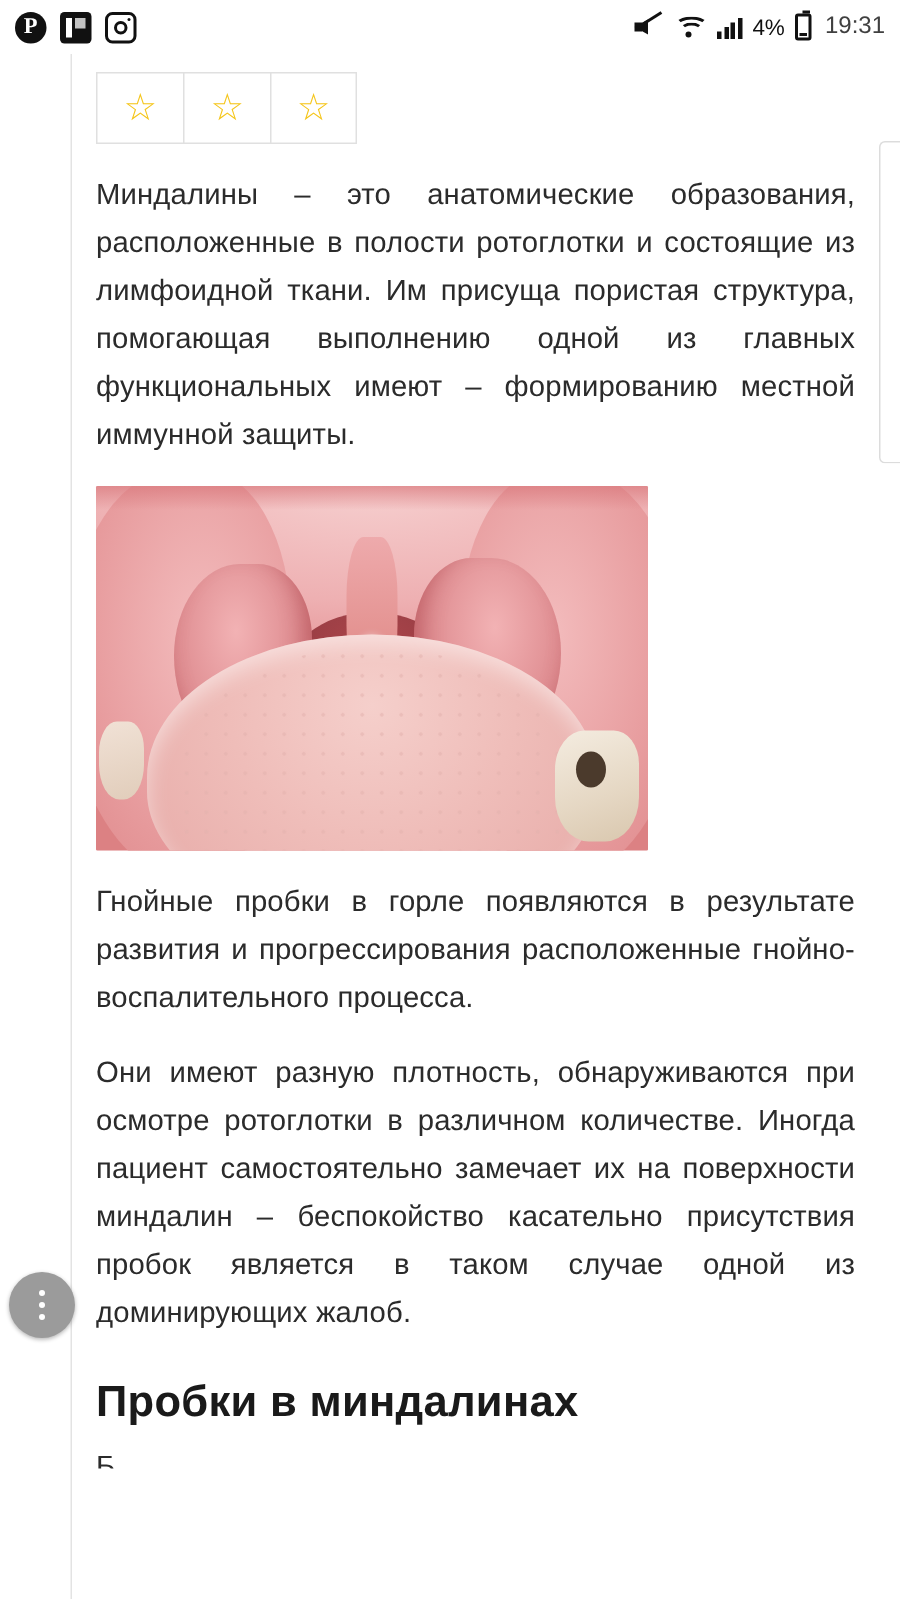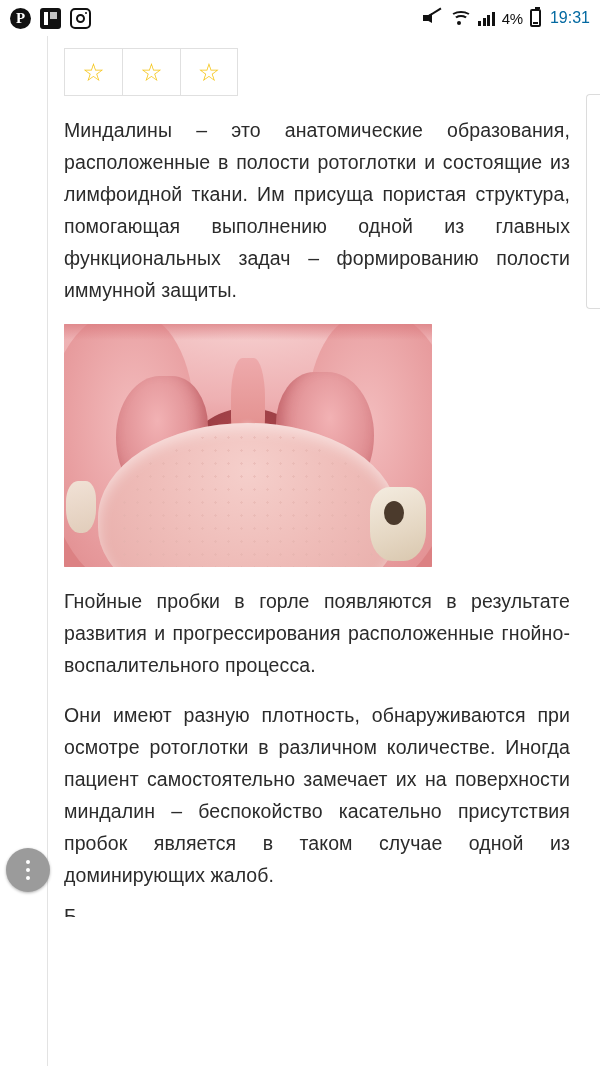--- a/index.html
+++ b/index.html
@@ -173,21 +173,21 @@
   }
   .icon-battery::after {
     content: "";
     position: absolute;
     left: 1px; right: 1px; bottom: 1px;
     height: 2px;
     background: #111;
   }
   .clock {
     font-size: 16px;
-    color: #0369a1;
+    color: #404040;
     margin-left: 2px;
   }
 
   
   .page {
     position: absolute;
     top: 36px; left: 0;
     width: 600px;
     height: 1030px;
     background: #ffffff;
@@ -451,41 +451,42 @@
         <span class="star-glyph">☆</span>
       </div>
       <div class="star-box">
         <span class="star-glyph">☆</span>
       </div>
       <div class="star-box">
         <span class="star-glyph">☆</span>
       </div>
     </div>
 
-    <p class="body-text">Миндалины – это анатомические образования, расположенные в полости ротоглотки и состоящие из лимфоидной ткани. Им присуща пористая структура, помогающая выполнению одной из главных функциональных задач – формированию полости иммунной защиты.</p>
+    <p class="body-text">Миндалины – это анатомические образования, расположенные в полости ротоглотки и состоящие из лимфоидной ткани. Им присуща пористая структура, помогающая выполнению одной из главных функциональных имеют – формированию местной иммунной защиты.</p>
 
     <div class="figure">
       <div class="sky"></div>
       <div class="cheekL"></div>
       <div class="cheekR"></div>
       <div class="throat-dark"></div>
       <div class="tonsilL"></div>
       <div class="tonsilR"></div>
       <div class="uvula"></div>
       <div class="plugA"></div>
       <div class="plugB"></div>
       <div class="tongue"></div>
       <div class="toothR"></div>
       <div class="toothL"></div>
       <div class="lipTop"></div>
     </div>
 
     <p class="body-text">Гнойные пробки в горле появляются в результате развития и прогрессирования расположенные гнойно-воспалительного процесса.</p>
     <p class="body-text tight">Они имеют разную плотность, обнаруживаются при осмотре ротоглотки в различном количестве. Иногда пациент самостоятельно замечает их на поверхности миндалин – беспокойство касательно присутствия пробок является в таком случае одной из доминирующих жалоб.</p>
 
+    <h2 class="heading">Пробки в миндалинах</h2>
     <div class="cut-text">Б</div>
   </div>
 
   <div class="fab">
     <span></span>
     <span></span>
     <span></span>
   </div>
 </div>
 

